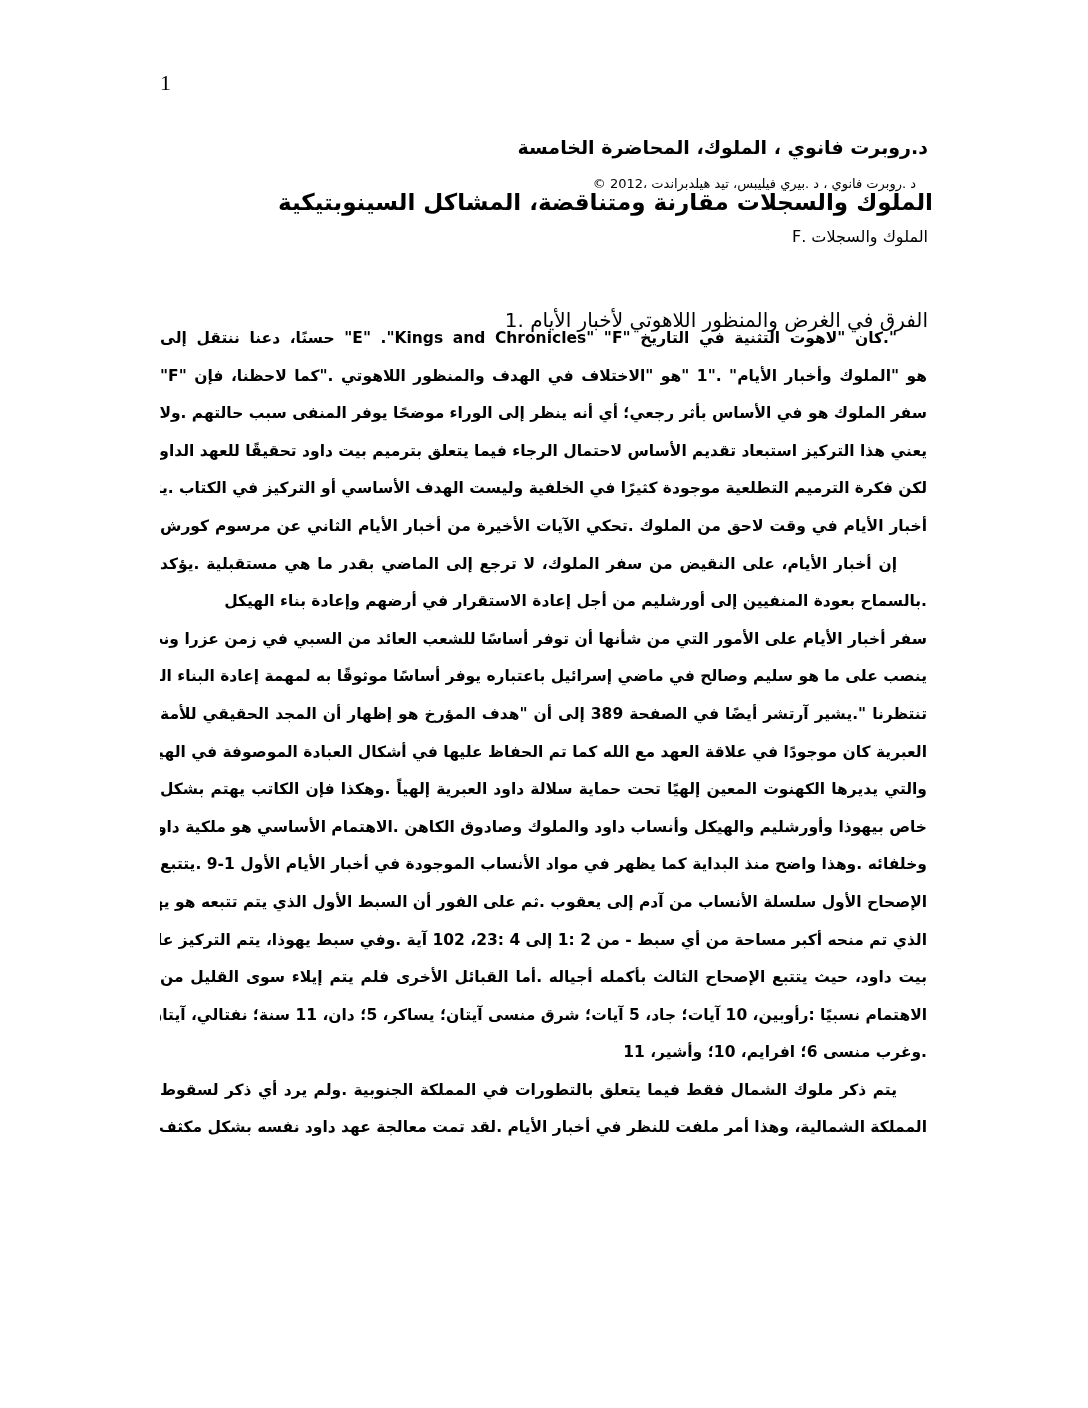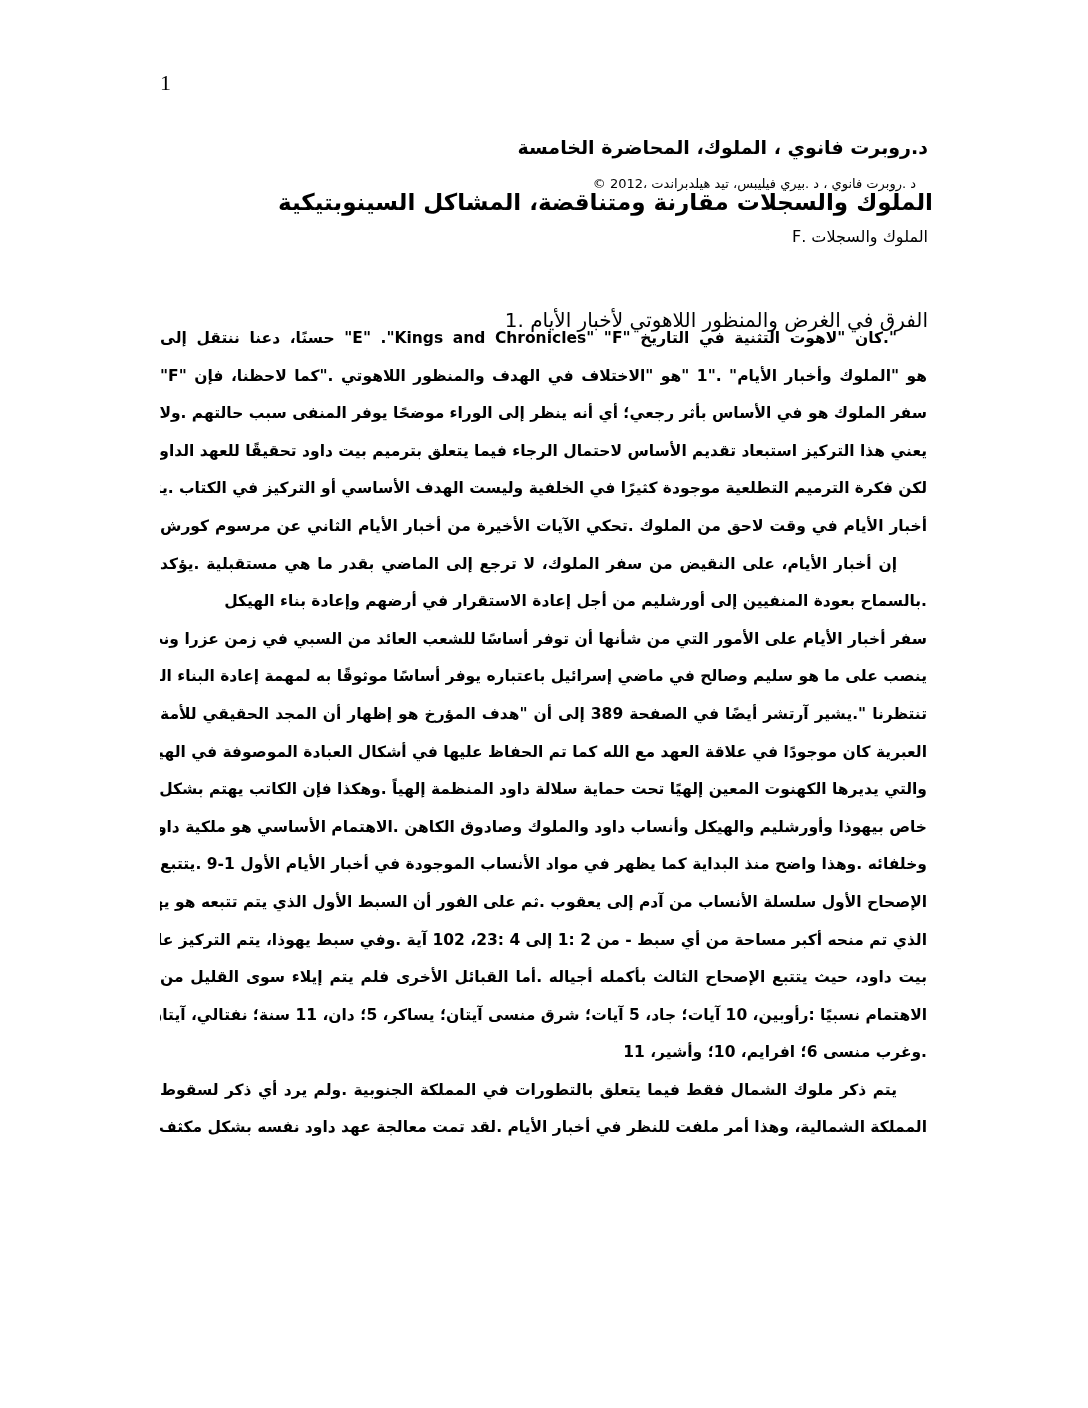--- a/index.html
+++ b/index.html
@@ -33,21 +33,21 @@
   <span class="line">سفر الملوك هو في الأساس بأثر رجعي؛ أي أنه ينظر إلى الوراء موضحًا يوفر المنفى سبب حالتهم .ولا</span>
   <span class="line last">يعني هذا التركيز استبعاد تقديم الأساس لاحتمال الرجاء فيما يتعلق بترميم بيت داود تحقيقًا للعهد الداودي .</span>
   <span class="line">لكن فكرة الترميم التطلعية موجودة كثيرًا في الخلفية وليست الهدف الأساسي أو التركيز في الكتاب .يتم كتابة</span>
   <span class="line">أخبار الأيام في وقت لاحق من الملوك .تحكي الآيات الأخيرة من أخبار الأيام الثاني عن مرسوم كورش</span>
   <span class="line indent">إن أخبار الأيام، على النقيض من سفر الملوك، لا ترجع إلى الماضي بقدر ما هي مستقبلية .يؤكد</span>
   <span class="line last">.بالسماح بعودة المنفيين إلى أورشليم من أجل إعادة الاستقرار في أرضهم وإعادة بناء الهيكل</span>
   <span class="line">سفر أخبار الأيام على الأمور التي من شأنها أن توفر أساسًا للشعب العائد من السبي في زمن عزرا ونحميا</span>
   <span class="line">ينصب على ما هو سليم وصالح في ماضي إسرائيل باعتباره يوفر أساسًا موثوقًا به لمهمة إعادة البناء التي</span>
   <span class="line">تنتظرنا ".يشير آرتشر أيضًا في الصفحة 389 إلى أن "هدف المؤرخ هو إظهار أن المجد الحقيقي للأمة</span>
   <span class="line">العبرية كان موجودًا في علاقة العهد مع الله كما تم الحفاظ عليها في أشكال العبادة الموصوفة في الهيكل</span>
-  <span class="line">والتي يديرها الكهنوت المعين إلهيًا تحت حماية سلالة داود المنظمة إلهياً .وهكذا فإن الكاتب يهتم بشكل</span>
+  <span class="line">والتي يديرها الكهنوت المعين إلهيًا تحت حماية سلالة داود العبرية إلهياً .وهكذا فإن الكاتب يهتم بشكل</span>
   <span class="line">خاص بيهوذا وأورشليم والهيكل وأنساب داود والملوك وصادوق الكاهن .الاهتمام الأساسي هو ملكية داود</span>
   <span class="line">وخلفائه .وهذا واضح منذ البداية كما يظهر في مواد الأنساب الموجودة في أخبار الأيام الأول 1-9 .يتتبع</span>
   <span class="line">الإصحاح الأول سلسلة الأنساب من آدم إلى يعقوب .ثم على الفور أن السبط الأول الذي يتم تتبعه هو يهوذا،</span>
   <span class="line">الذي تم منحه أكبر مساحة من أي سبط - من 2 :1 إلى 4 :23، 102 آية .وفي سبط يهوذا، يتم التركيز على</span>
   <span class="line">بيت داود، حيث يتتبع الإصحاح الثالث بأكمله أجياله .أما القبائل الأخرى فلم يتم إيلاء سوى القليل من</span>
   <span class="line">الاهتمام نسبيًا :رأوبين، 10 آيات؛ جاد، 5 آيات؛ شرق منسى آيتان؛ يساكر، 5؛ دان، 11 سنة؛ نفتالي، آيتان؛</span>
   <span class="line last">.وغرب منسى 6؛ افرايم، 10؛ وأشير، 11</span>
   <span class="line indent">يتم ذكر ملوك الشمال فقط فيما يتعلق بالتطورات في المملكة الجنوبية .ولم يرد أي ذكر لسقوط</span>
   <span class="line">المملكة الشمالية، وهذا أمر ملفت للنظر في أخبار الأيام .لقد تمت معالجة عهد داود نفسه بشكل مكثف في</span>
 </div>

